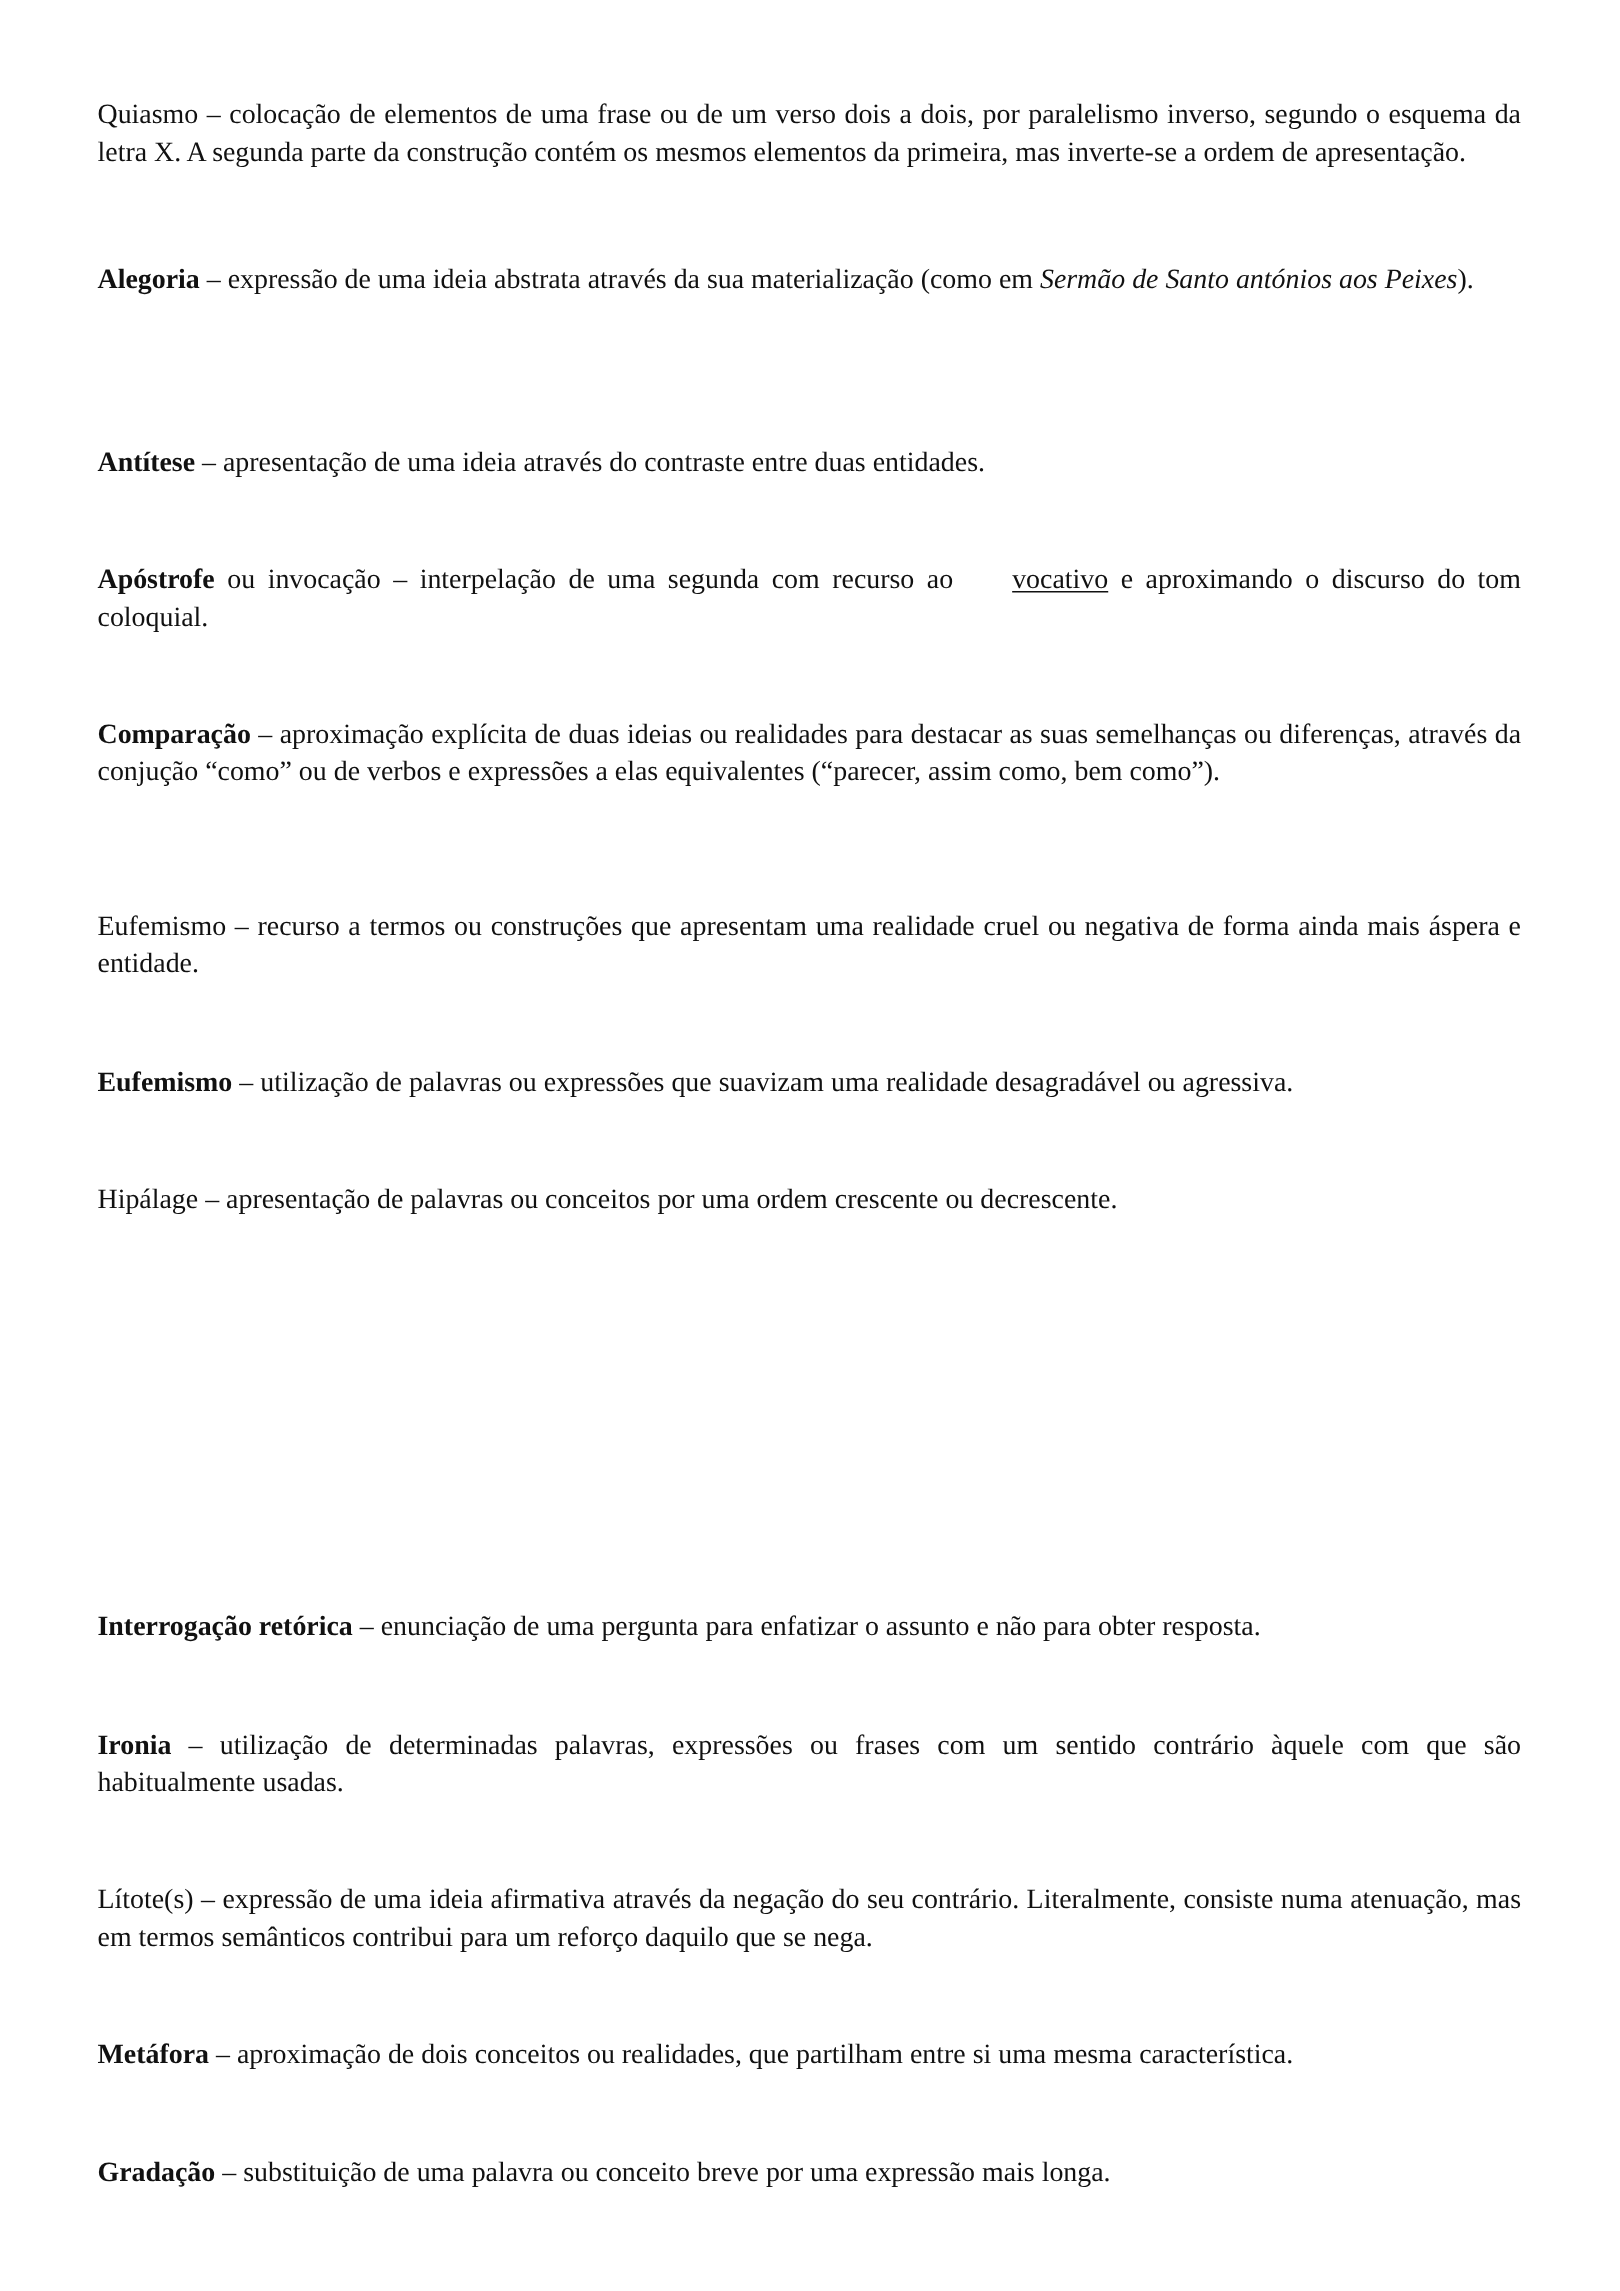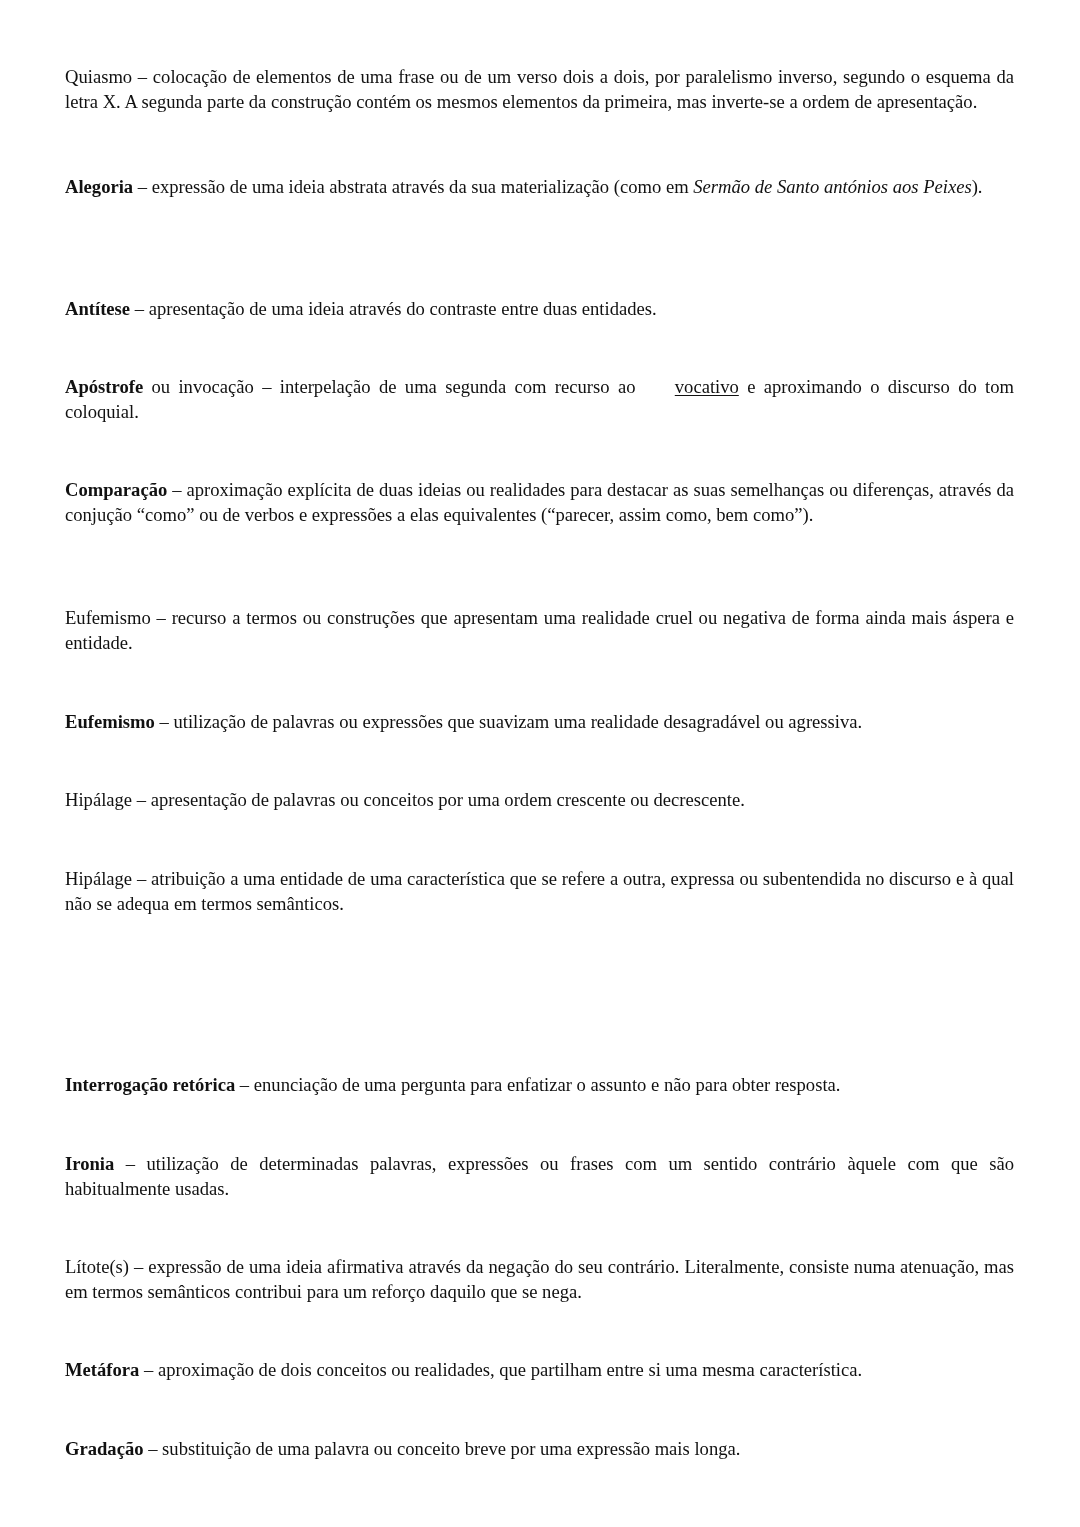--- a/index.html
+++ b/index.html
@@ -34,21 +34,20 @@
   <p class="entry" style="top:374px"><span class="term-bold">Apóstrofe</span><span> ou invocação</span><span> – </span><span>interpelação de uma segunda com recurso ao </span><span class="ul">vocativo</span><span> e aproximando o discurso do tom coloquial.</span></p>
 
   <p class="entry" style="top:477px"><span class="term-bold">Comparação</span><span> – </span><span>aproximação explícita de duas ideias ou realidades para destacar as suas semelhanças ou diferenças, através da conjução “como” ou de verbos e expressões a elas equivalentes (“parecer, assim como, bem como”).</span></p>
 
   <p class="entry" style="top:605px"><span>Eufemismo</span><span> – </span><span>recurso a termos ou construções que apresentam uma realidade cruel ou negativa de forma ainda mais áspera e entidade.</span></p>
 
   <p class="entry" style="top:709px"><span class="term-bold">Eufemismo</span><span> – </span><span>utilização de palavras ou expressões que suavizam uma realidade desagradável ou agressiva.</span></p>
 
   <p class="entry" style="top:787px"><span>Hipálage</span><span> – </span><span>apresentação de palavras ou conceitos por uma ordem crescente ou decrescente.</span></p>
 
-  <p class="entry" style="top:866px"><span>Hipálage</span><span> – </span><span>atribuição a uma entidade de uma característica que se refere a outra, expressa ou subentendida no discurso e à qual não se adequa em termos semânticos.</span></p>
 
 
   <p class="entry" style="top:1072px"><span class="term-bold">Interrogação retórica</span><span> – </span><span>enunciação de uma pergunta para enfatizar o assunto e não para obter resposta.</span></p>
 
   <p class="entry" style="top:1151px"><span class="term-bold">Ironia</span><span> – </span><span>utilização de determinadas palavras, expressões ou frases com um sentido contrário àquele com que são habitualmente usadas.</span></p>
 
   <p class="entry" style="top:1254px"><span>Lítote(s)</span><span> – </span><span>expressão de uma ideia afirmativa através da negação do seu contrário. Literalmente, consiste numa atenuação, mas em termos semânticos contribui para um reforço daquilo que se nega.</span></p>
 
   <p class="entry" style="top:1357px"><span class="term-bold">Metáfora</span><span> – </span><span>aproximação de dois conceitos ou realidades, que partilham entre si uma mesma característica.</span></p>
 

